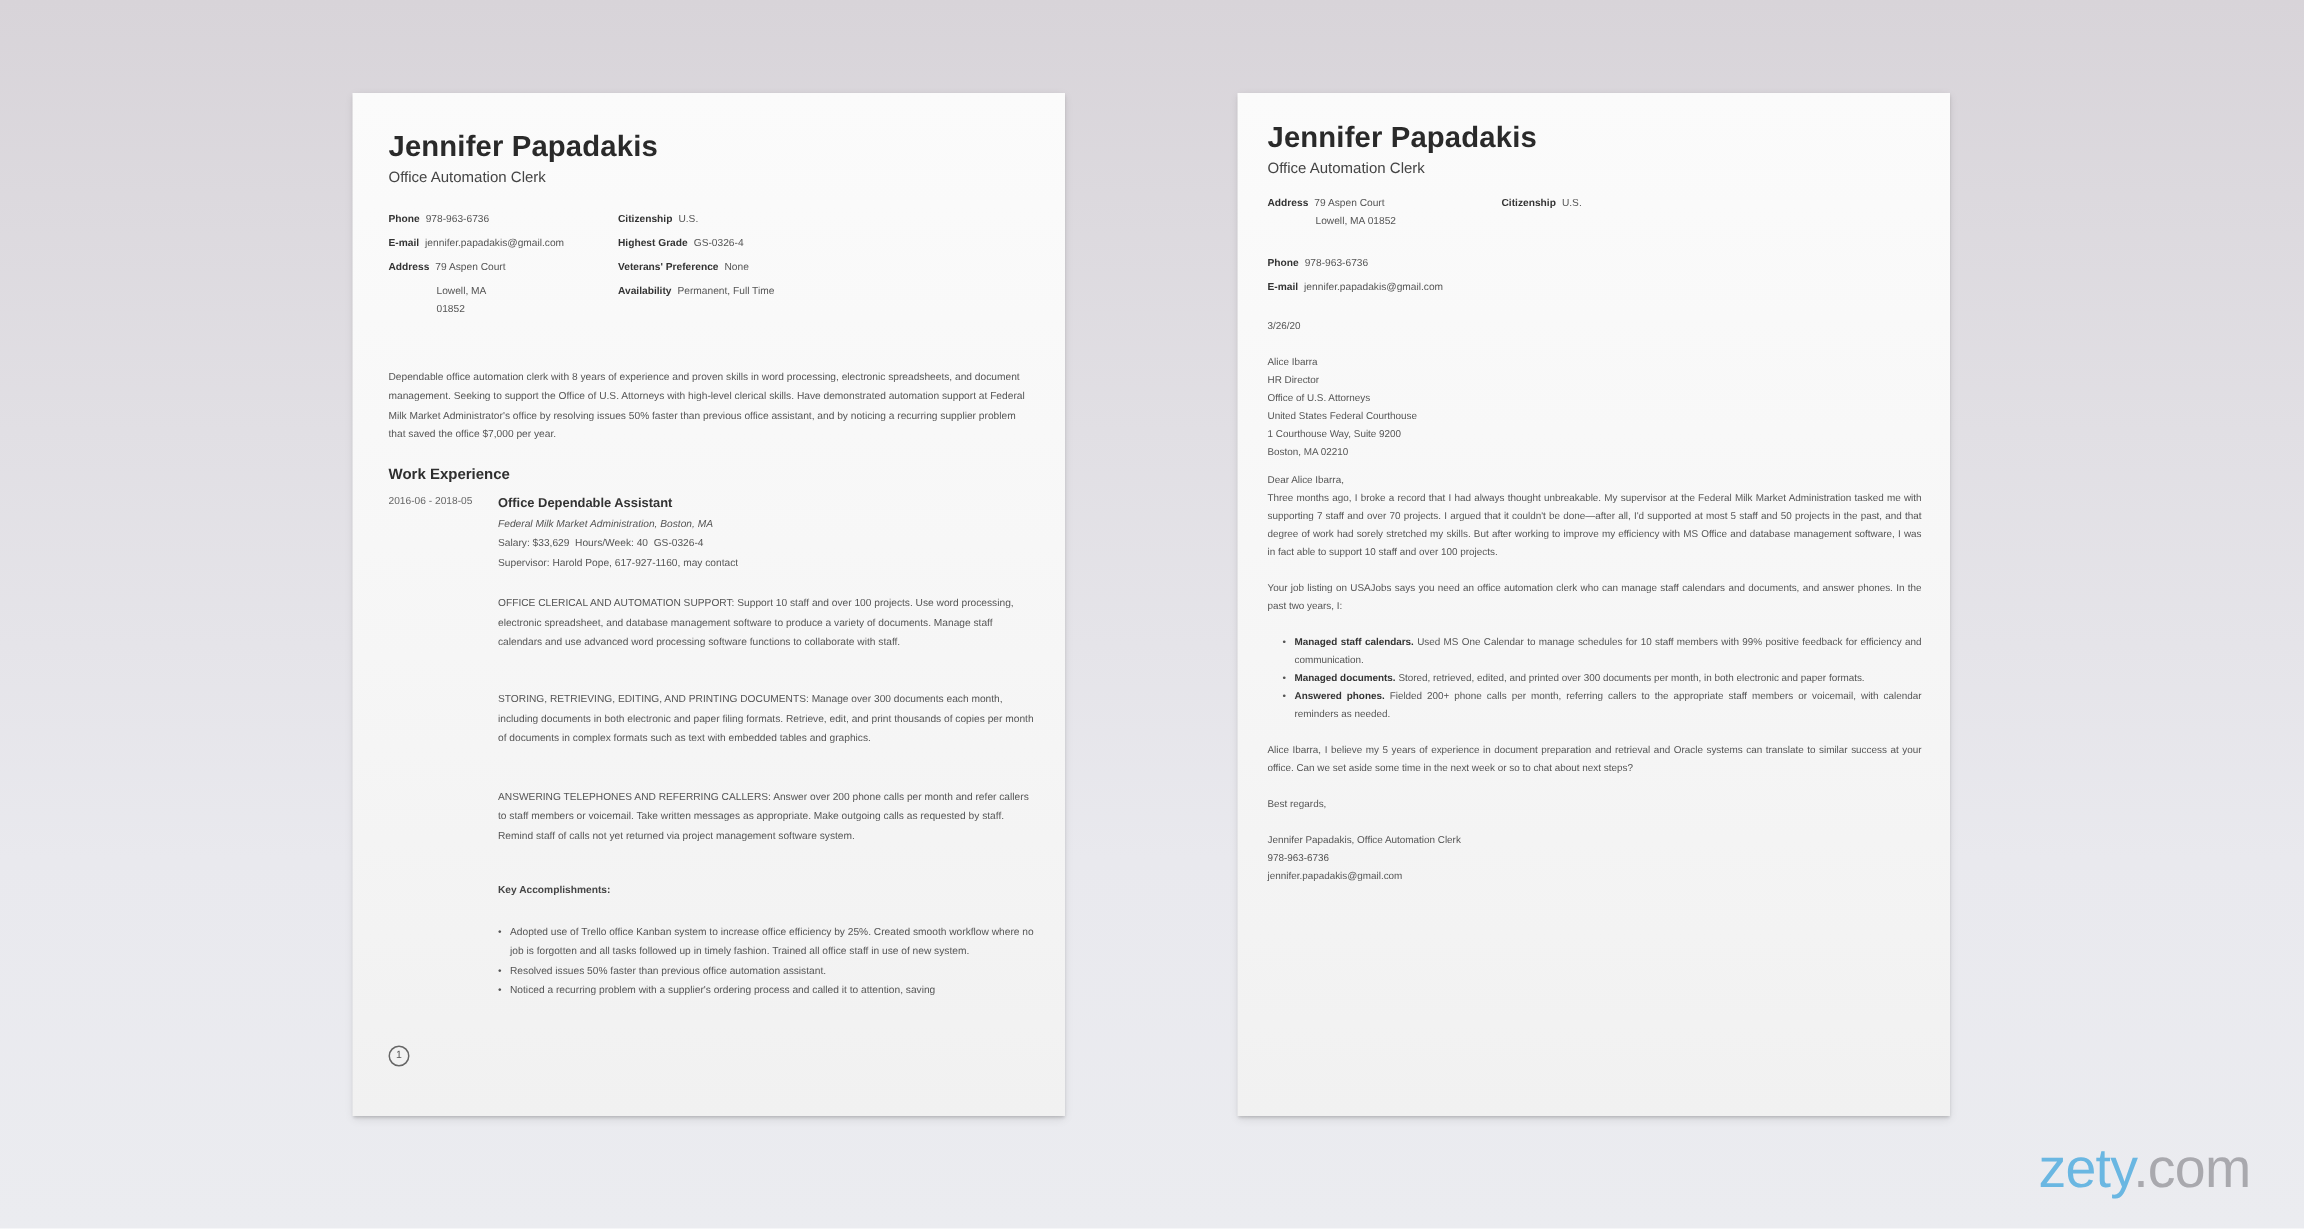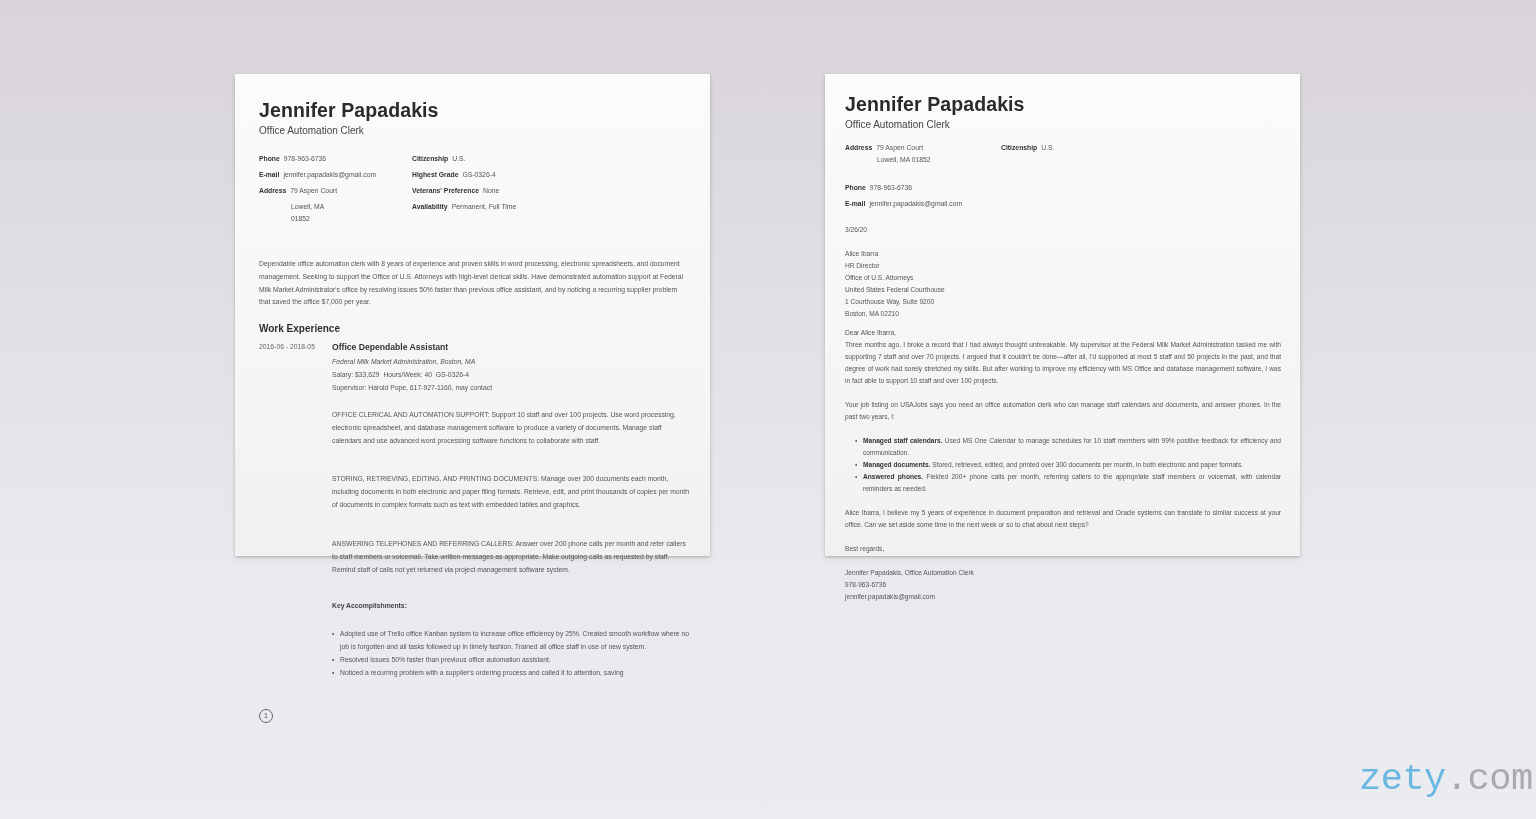--- a/index.html
+++ b/index.html
@@ -5,23 +5,23 @@
     * { box-sizing: border-box; margin: 0; padding: 0; }
     html, body { width: 1536px; height: 819px; overflow: hidden; }
     body {
       position: relative;
       background: linear-gradient(180deg, #d8d4d9 0%, #e1dfe4 35%, #e9e9ee 70%, #ebecf0 100%);
       font-family: "Liberation Sans", sans-serif;
       color: #333;
     }
     .page {
       position: absolute;
-      top: 74px;
+      top: 62px;
       width: 475px;
-      height: 482px;
+      height: 682px;
       background: linear-gradient(180deg, #fbfbfb 0%, #f6f6f6 55%, #f1f1f1 100%);
       box-shadow: 0 1px 2px rgba(0,0,0,0.18), 0 2px 6px rgba(0,0,0,0.10);
     }
     #resume { left: 235px; }
     #letter { left: 825px; }
 
     .name {
       position: absolute;
       font-weight: bold;
       font-size: 19.5px;
@@ -82,21 +82,21 @@
     .justify { text-align: justify; }
     .gap { height: 12px; }
     .bl { list-style: none; padding-left: 10px; }
     .bl li { position: relative; padding-left: 8px; text-align: justify; }
     .bl li::before { content: "•"; position: absolute; left: 0; }
     .bl b { color: #333; }
 
     .logo {
       position: absolute; left: 1359px; top: 758px;
       font-size: 37px; letter-spacing: -0.5px;
-      font-family: Liberation Mono, monospace;
+      font-family: Liberation Sans, sans-serif;
       font-weight: 300;
       text-align: right;
     }
     .logo .z { color: #6ab7e2; }
     .logo .c { color: #a9a9ae; }
   </style>
 </head>
 <body>
 
 <div class="page" id="resume">

